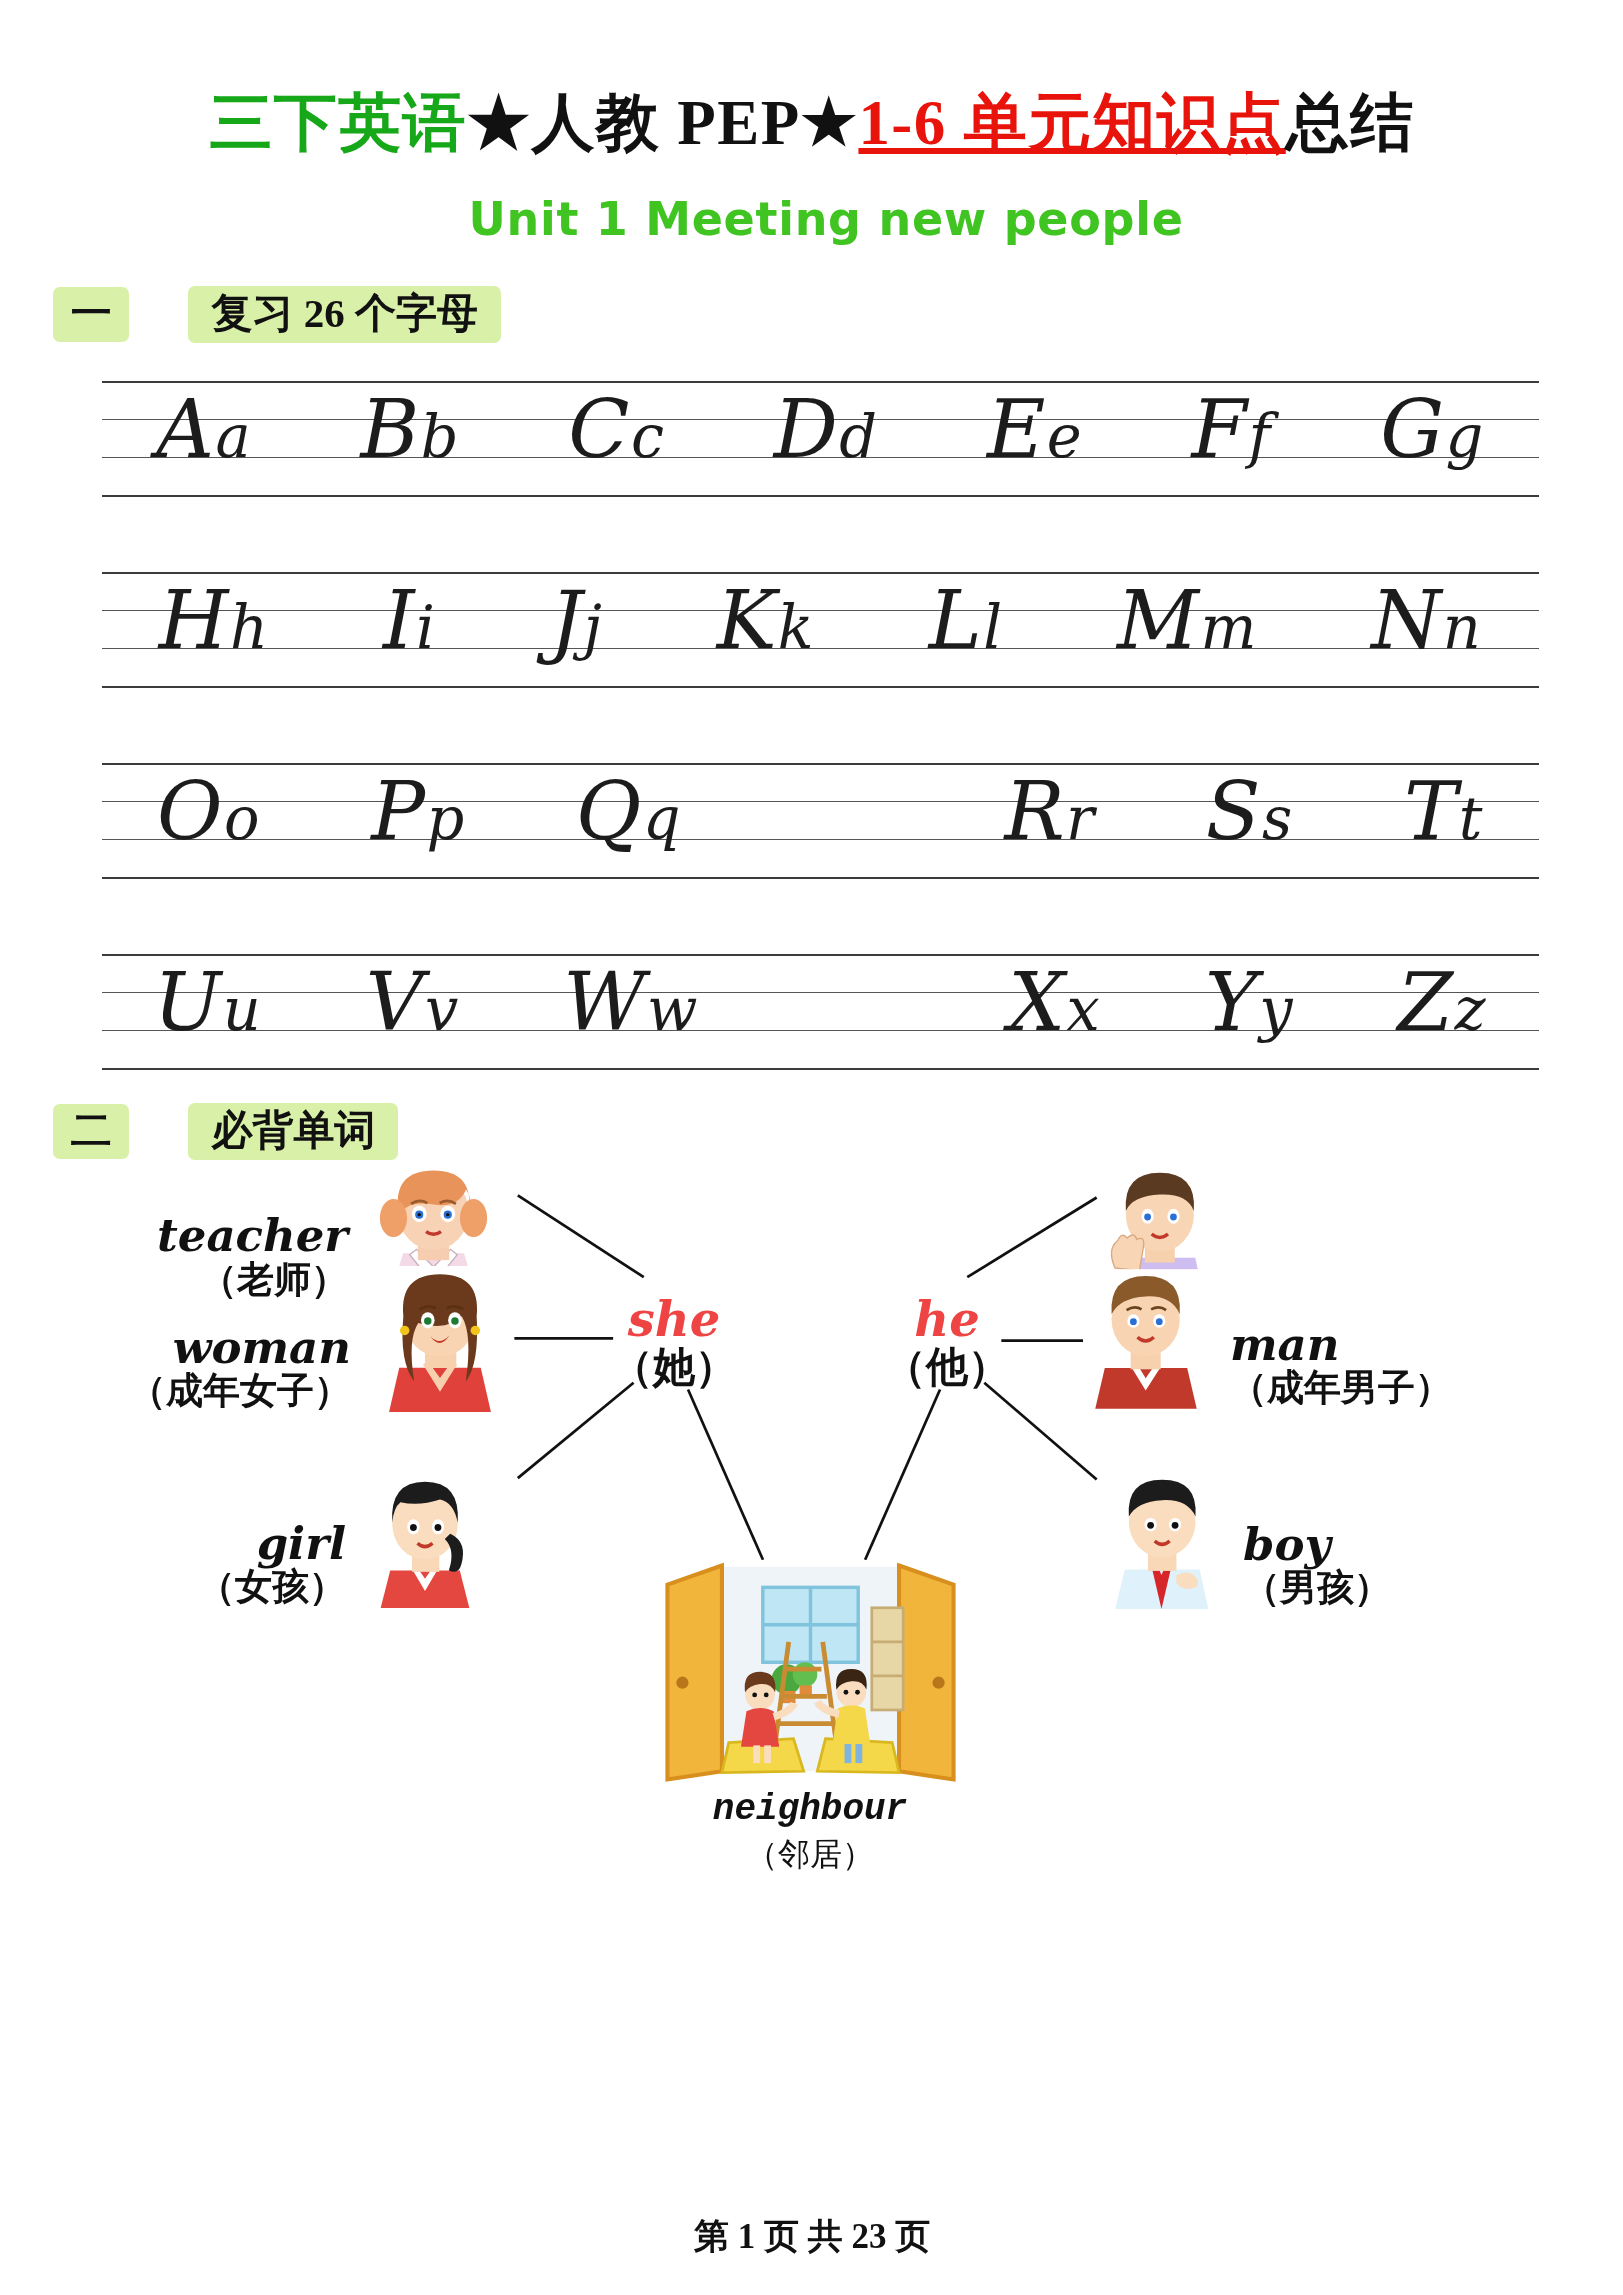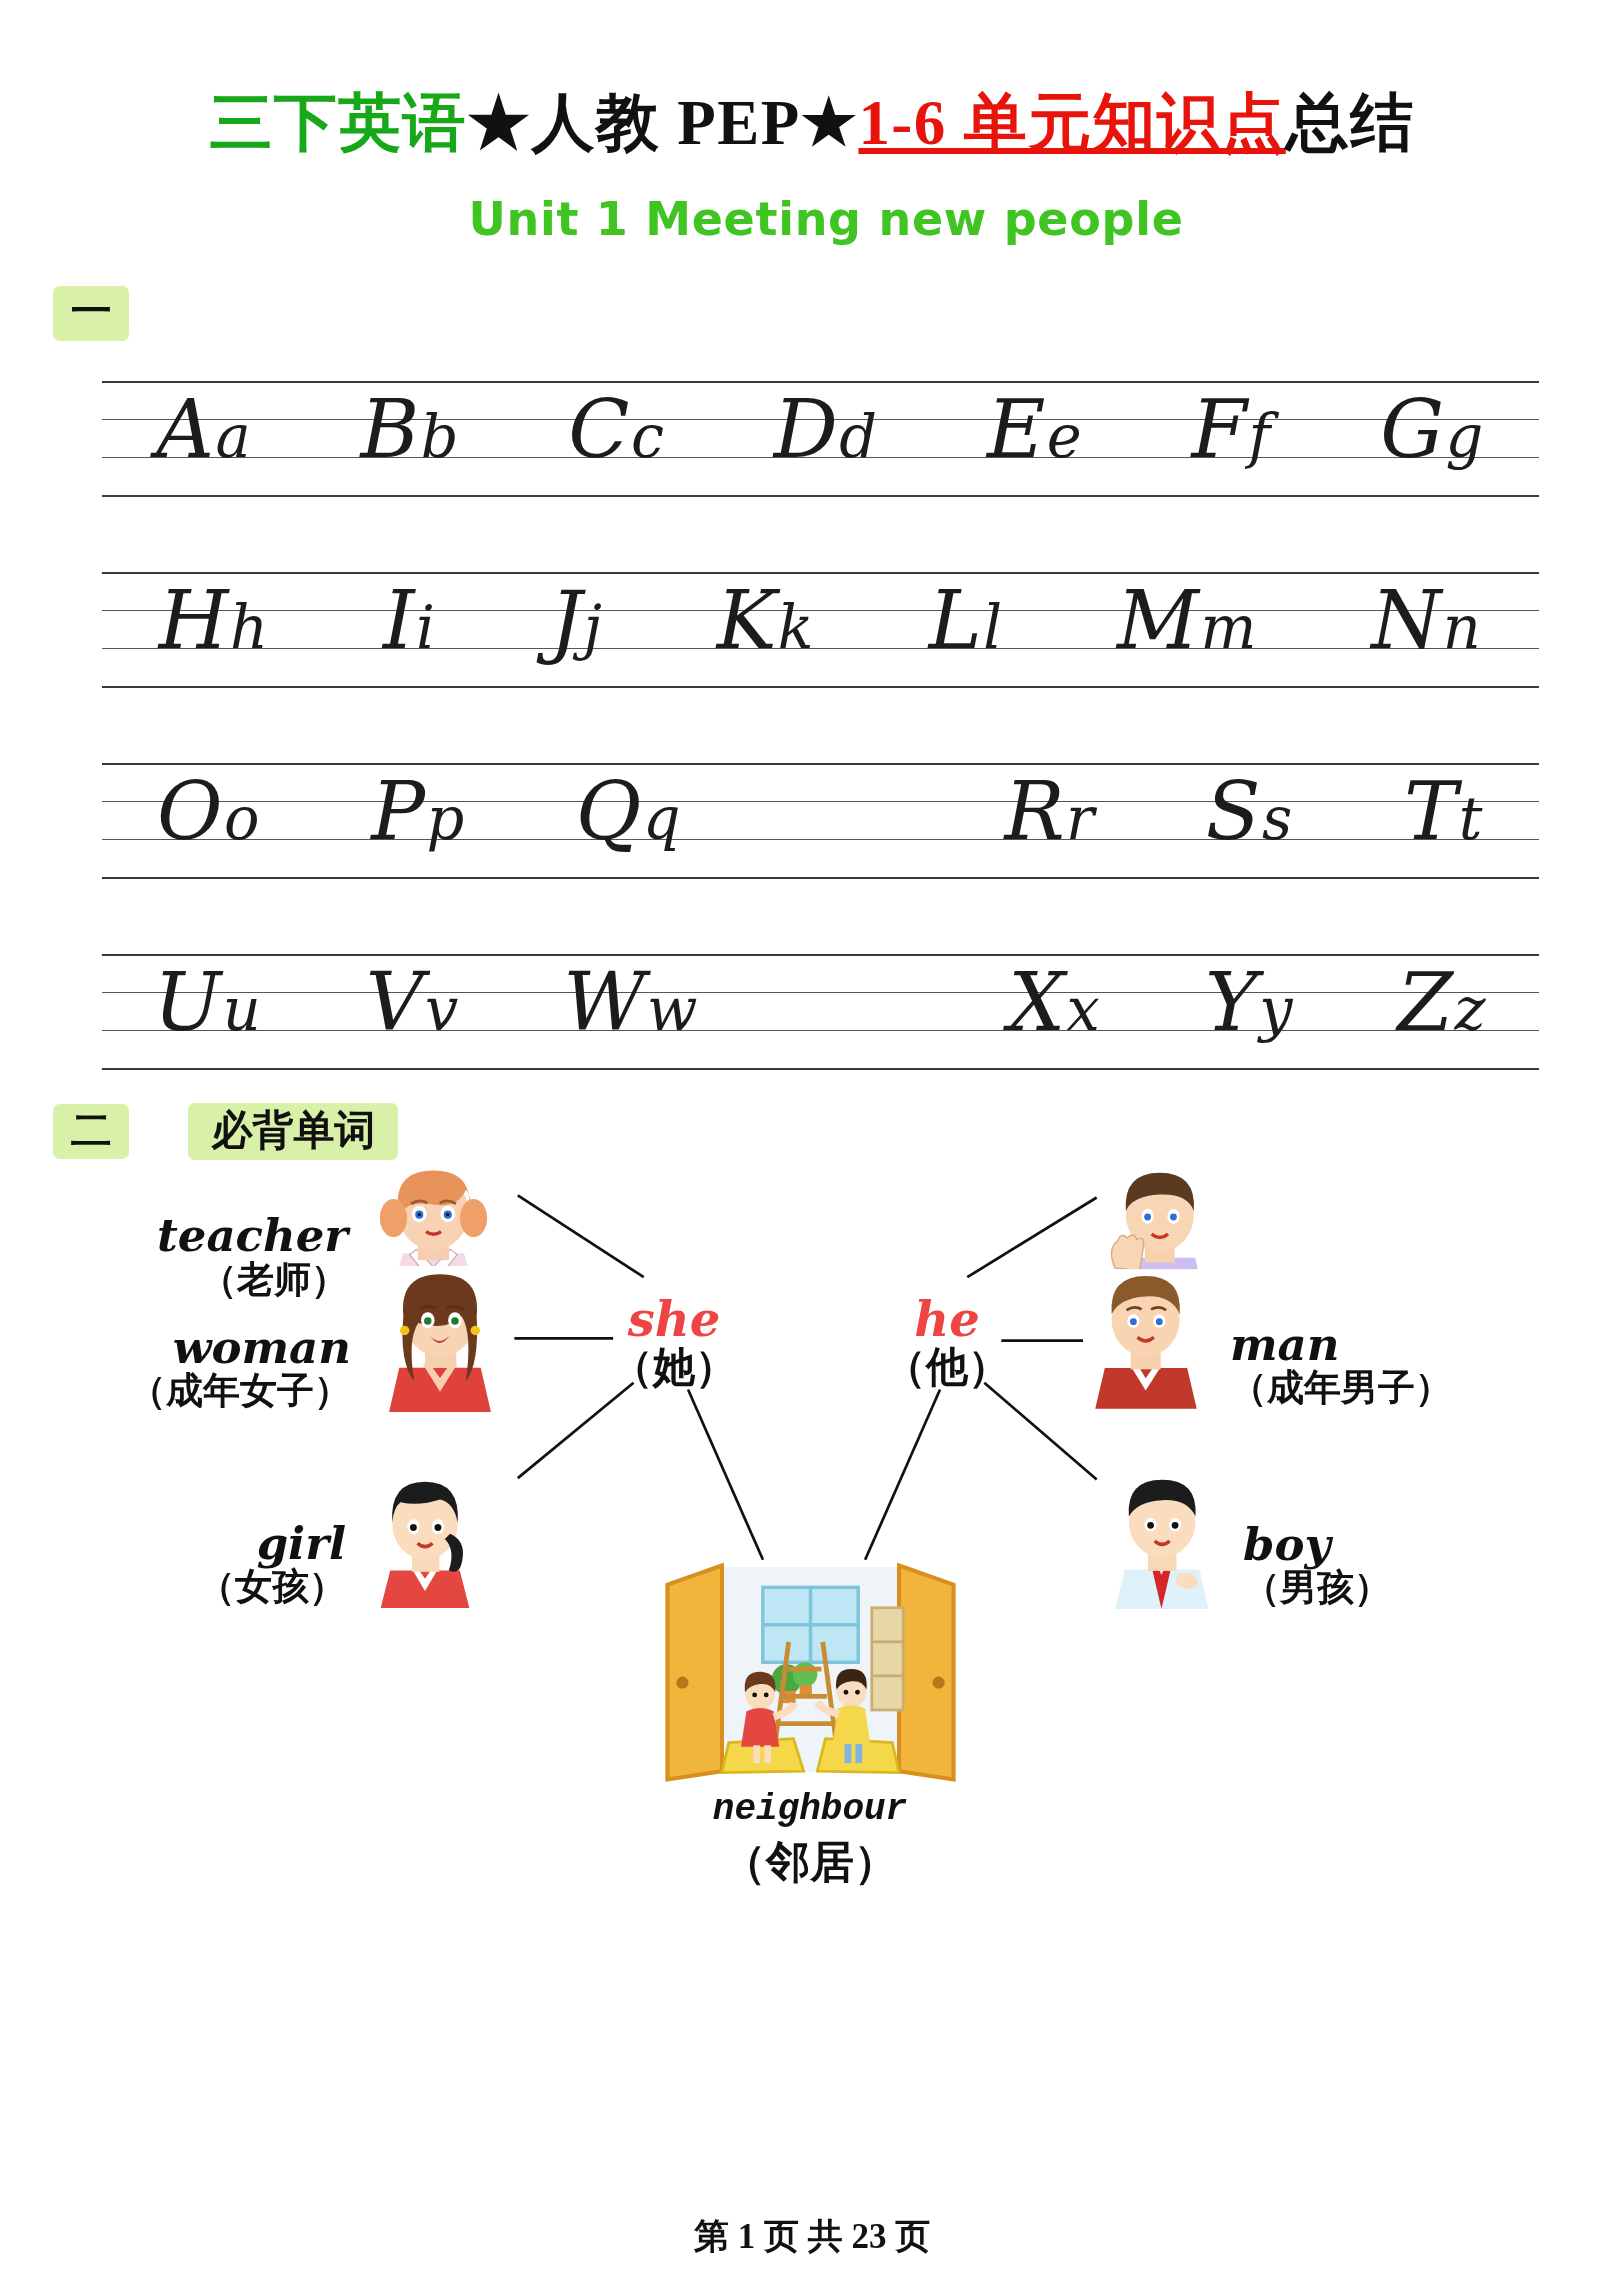--- a/index.html
+++ b/index.html
@@ -179,21 +179,21 @@
     text-align: center;
   }
   .neighbour .en {
     font-family: Liberation Mono, monospace;
     font-style: italic;
     font-weight: bold;
     font-size: 36px;
     color: #111; display: block; margin-top: 4.1px;
   }
   .neighbour .zh {
-    font-size: 44px; font-weight: bold; color: #111; display: block; margin-top: 2.7px;
+    font-size: 32px; font-weight: normal; color: #111; display: block; margin-top: 2.7px;
   }
 
   
   .footer {
     position: absolute;
     bottom: 35px; left: 0; width: 1624px;
     text-align: center;
     font-size: 35px;
     font-weight: bold;
     color: #111;
@@ -207,20 +207,21 @@
 <div class="page">
 
   <div class="main-title">
     <span class="t-green">三下英语</span><span class="t-black">★</span><span class="t-black">人教 PEP</span><span class="t-black">★</span><span class="t-red">1-6 单元知识点</span><span class="t-black">总结</span>
   </div>
 
   <div class="sub-title">Unit 1 Meeting new people</div>
 
   <div class="sec" id="sec-one">
     <div class="sec-num">一</div>
+    <div class="sec-label">复习 26 个字母</div>
   </div>
 
   <div class="grid-row" id="row1">
     <div class="ln l0"></div>
     <div class="ln l1"></div>
     <div class="ln l2"></div>
     <div class="ln l3"></div>
     <div class="letters">
       <span class="pair"><span class="up">A</span><span class="lo">a</span></span>
       <span class="pair"><span class="up">B</span><span class="lo">b</span></span>

